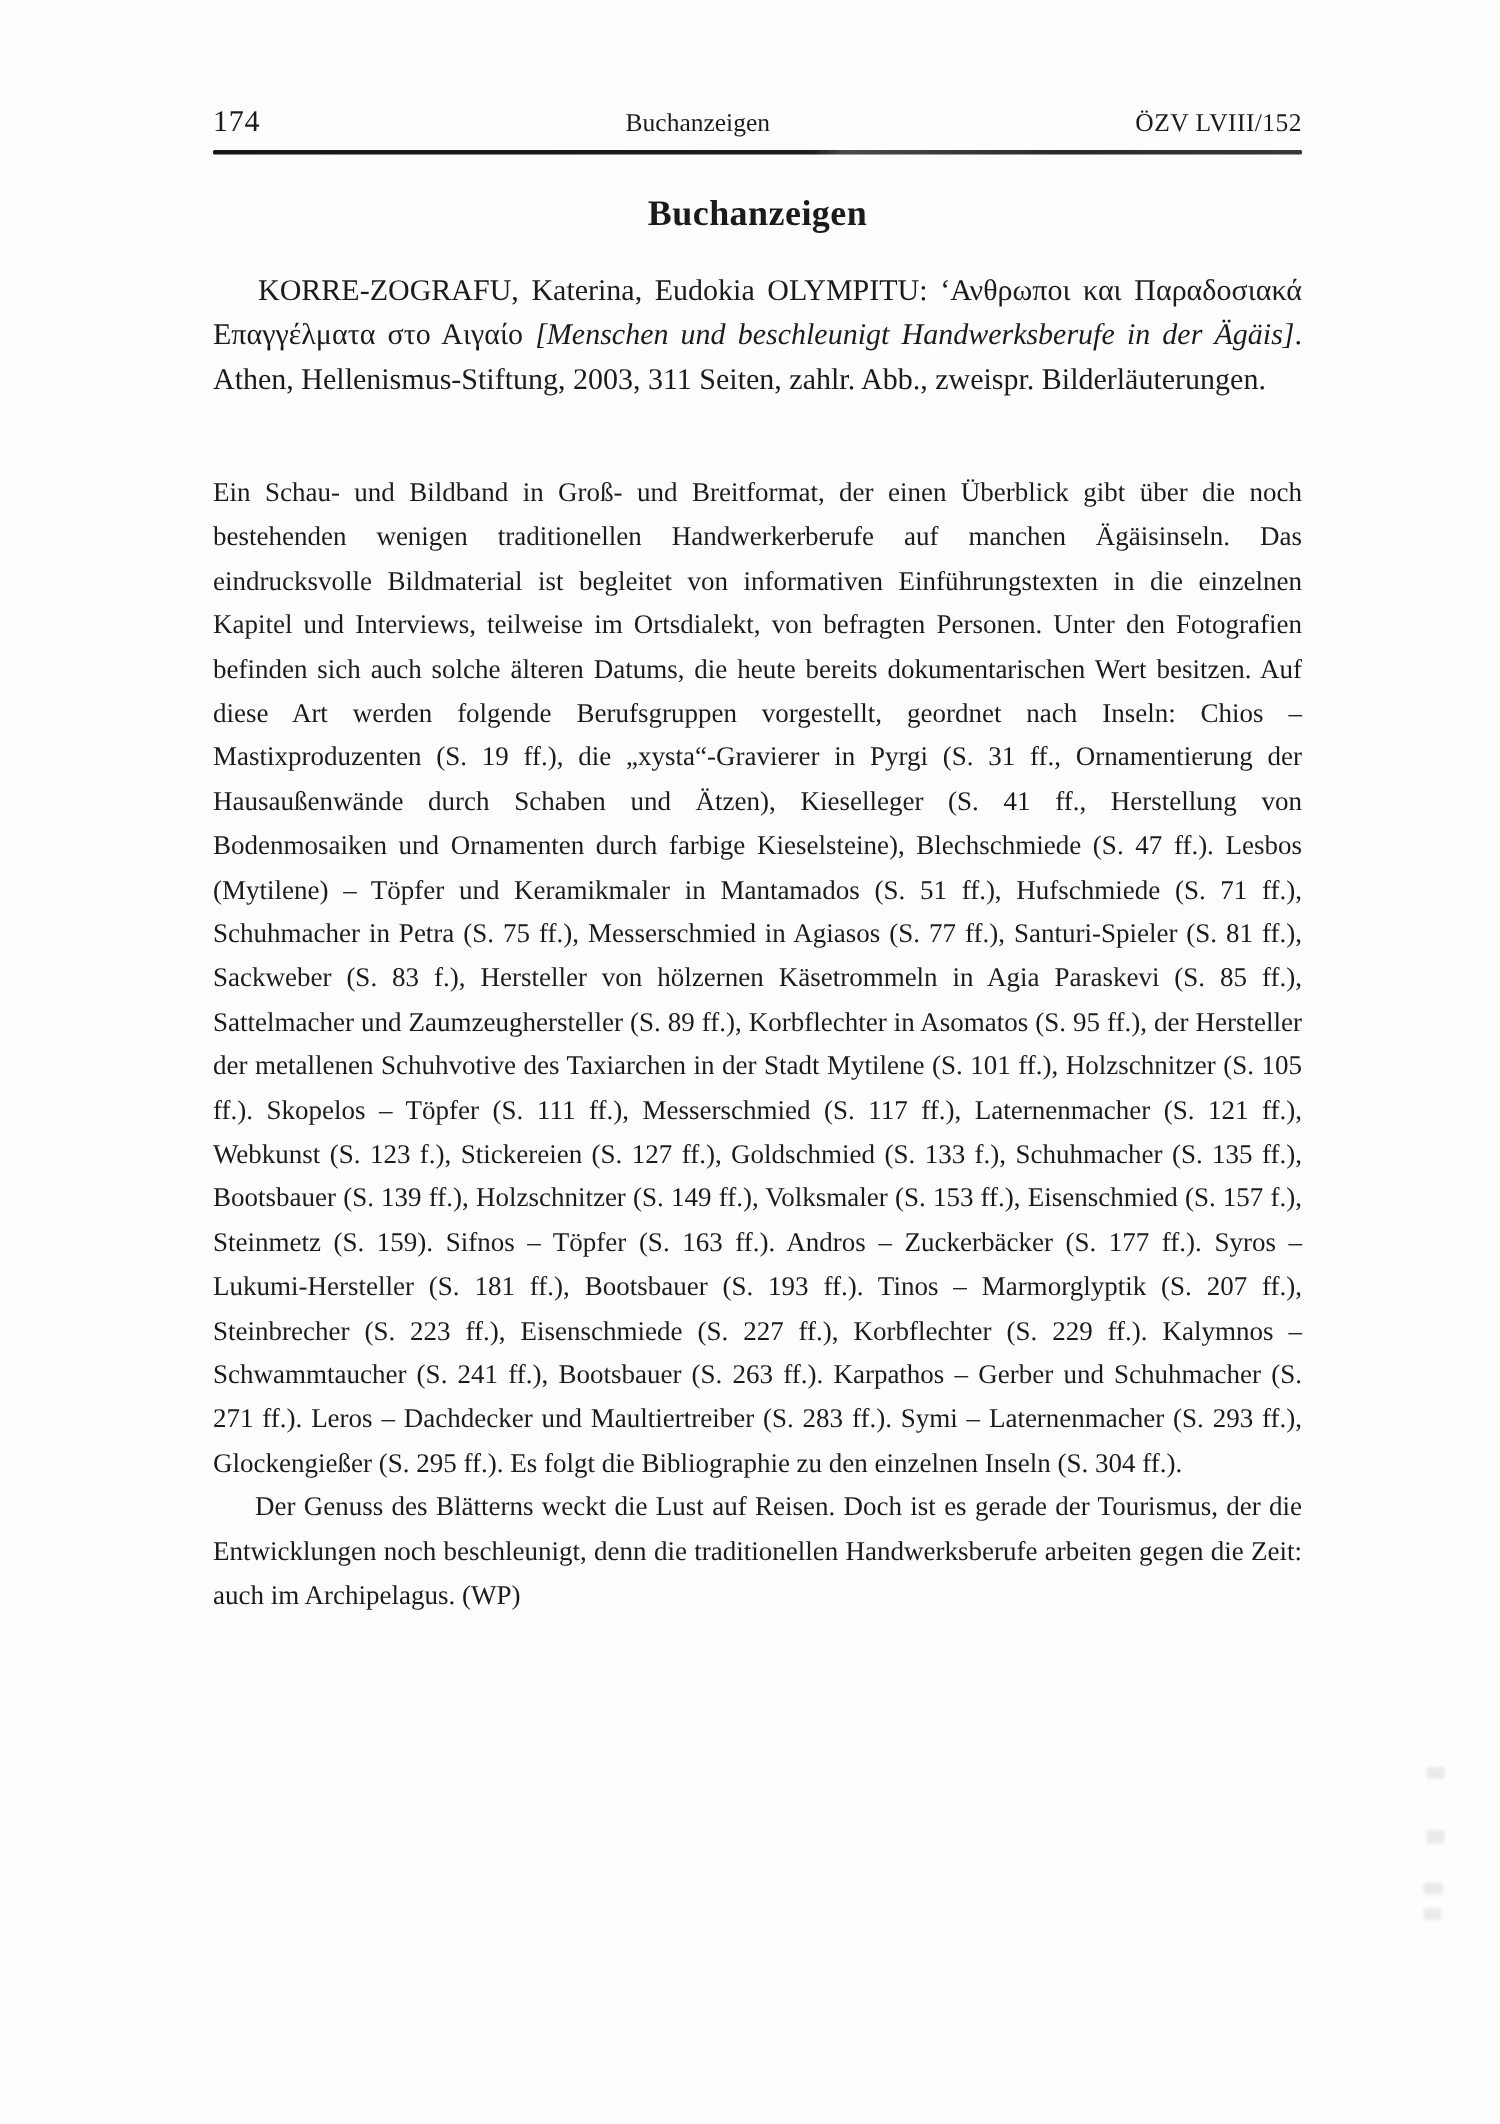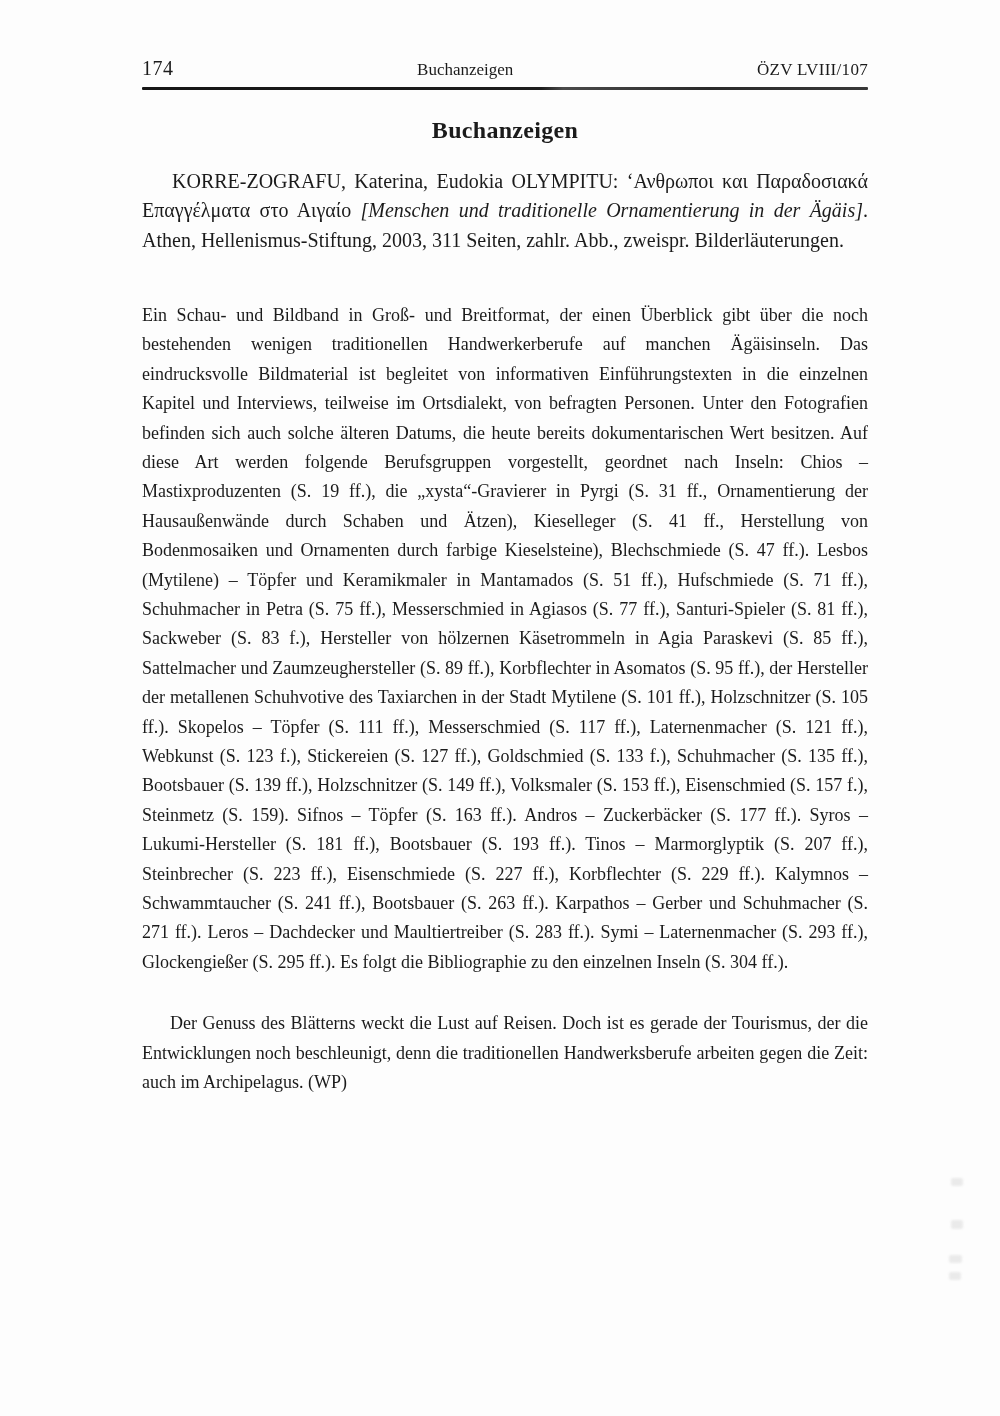--- a/index.html
+++ b/index.html
@@ -8,21 +8,21 @@
     width: 1000px;
     height: 1416px;
     background: #fdfdfd;
     font-family: "Liberation Serif", "DejaVu Serif", serif;
     color: #1b1b1b;
     overflow: hidden;
   }
   .content {
     position: absolute;
     left: 142px;
-    top: 57px;
+    top: 70px;
     width: 726px;
   }
   .header-row {
     display: flex;
     justify-content: space-between;
     align-items: baseline;
     font-size: 17.5px;
     padding-bottom: 7px;
   }
   .header-row .pagenum { font-size: 20px; letter-spacing: 0.5px; }
@@ -48,46 +48,46 @@
     text-indent: 30px;
   }
   .bib .italic { font-style: italic; }
   .review-p {
     margin: 0;
     font-size: 18px;
     line-height: 29.4px;
     text-align: justify;
   }
   .review-p.first { margin-top: 46px; }
-  .review-p.indented { text-indent: 28px; margin-top: 32px; }
+  .review-p.indented { text-indent: 28px; }
   .artifact {
     position: absolute;
     background: #dcdcdc;
     opacity: 0.55;
     filter: blur(1px);
     border-radius: 2px;
   }
 </style>
 </head>
 <body>
 
 <div class="page">
   <div class="content">
 
     <div class="header-row">
       <span class="pagenum">174</span>
       <span class="running">Buchanzeigen</span>
-      <span class="journal">ÖZV LVIII/107</span>
+      <span class="journal">ÖZV LVIII/152</span>
     </div>
 
     <div class="rule"></div>
 
     <div class="section-title">Buchanzeigen</div>
 
-    <p class="bib"><span>KORRE-ZOGRAFU, Katerina, Eudokia OLYMPITU: ‘Ανθρωποι και Παραδοσιακά Επαγγέλματα στο Αιγαίο </span><span class="italic">[Menschen und traditionelle Ornamentierung in der Ägäis]</span><span>. Athen, Hellenismus-Stiftung, 2003, 311 Seiten, zahlr. Abb., zweispr. Bilderläuterungen.</span></p>
+    <p class="bib"><span>KORRE-ZOGRAFU, Katerina, Eudokia OLYMPITU: ‘Ανθρωποι και Παραδοσιακά Επαγγέλματα στο Αιγαίο </span><span class="italic">[Menschen und beschleunigt Handwerksberufe in der Ägäis]</span><span>. Athen, Hellenismus-Stiftung, 2003, 311 Seiten, zahlr. Abb., zweispr. Bilderläuterungen.</span></p>
 
     <p class="review-p first">Ein Schau- und Bildband in Groß- und Breitformat, der einen Überblick gibt über die noch bestehenden wenigen traditionellen Handwerkerberufe auf manchen Ägäisinseln. Das eindrucksvolle Bildmaterial ist begleitet von informativen Einführungstexten in die einzelnen Kapitel und Interviews, teilweise im Ortsdialekt, von befragten Personen. Unter den Fotografien befinden sich auch solche älteren Datums, die heute bereits dokumentarischen Wert besitzen. Auf diese Art werden folgende Berufsgruppen vorgestellt, geordnet nach Inseln: Chios – Mastixproduzenten (S. 19 ff.), die „xysta“-Gravierer in Pyrgi (S. 31 ff., Ornamentierung der Hausaußenwände durch Schaben und Ätzen), Kieselleger (S. 41 ff., Herstellung von Bodenmosaiken und Ornamenten durch farbige Kieselsteine), Blechschmiede (S. 47 ff.). Lesbos (Mytilene) – Töpfer und Keramikmaler in Mantamados (S. 51 ff.), Hufschmiede (S. 71 ff.), Schuhmacher in Petra (S. 75 ff.), Messerschmied in Agiasos (S. 77 ff.), Santuri-Spieler (S. 81 ff.), Sackweber (S. 83 f.), Hersteller von hölzernen Käsetrommeln in Agia Paraskevi (S. 85 ff.), Sattelmacher und Zaumzeughersteller (S. 89 ff.), Korbflechter in Asomatos (S. 95 ff.), der Hersteller der metallenen Schuhvotive des Taxiarchen in der Stadt Mytilene (S. 101 ff.), Holzschnitzer (S. 105 ff.). Skopelos – Töpfer (S. 111 ff.), Messerschmied (S. 117 ff.), Laternenmacher (S. 121 ff.), Webkunst (S. 123 f.), Stickereien (S. 127 ff.), Goldschmied (S. 133 f.), Schuhmacher (S. 135 ff.), Bootsbauer (S. 139 ff.), Holzschnitzer (S. 149 ff.), Volksmaler (S. 153 ff.), Eisenschmied (S. 157 f.), Steinmetz (S. 159). Sifnos – Töpfer (S. 163 ff.). Andros – Zuckerbäcker (S. 177 ff.). Syros – Lukumi-Hersteller (S. 181 ff.), Bootsbauer (S. 193 ff.). Tinos – Marmorglyptik (S. 207 ff.), Steinbrecher (S. 223 ff.), Eisenschmiede (S. 227 ff.), Korbflechter (S. 229 ff.). Kalymnos – Schwammtaucher (S. 241 ff.), Bootsbauer (S. 263 ff.). Karpathos – Gerber und Schuhmacher (S. 271 ff.). Leros – Dachdecker und Maultiertreiber (S. 283 ff.). Symi – Laternenmacher (S. 293 ff.), Glockengießer (S. 295 ff.). Es folgt die Bibliographie zu den einzelnen Inseln (S. 304 ff.).</p>
 
     <p class="review-p indented">Der Genuss des Blätterns weckt die Lust auf Reisen. Doch ist es gerade der Tourismus, der die Entwicklungen noch beschleunigt, denn die traditionellen Handwerksberufe arbeiten gegen die Zeit: auch im Archipelagus. (WP)</p>
 
   </div>
 
   <div class="artifact" style="left:951px; top:1178px; width:12px; height:8px;"></div>
   <div class="artifact" style="left:951px; top:1220px; width:12px; height:9px;"></div>
   <div class="artifact" style="left:949px; top:1255px; width:13px; height:8px;"></div>

